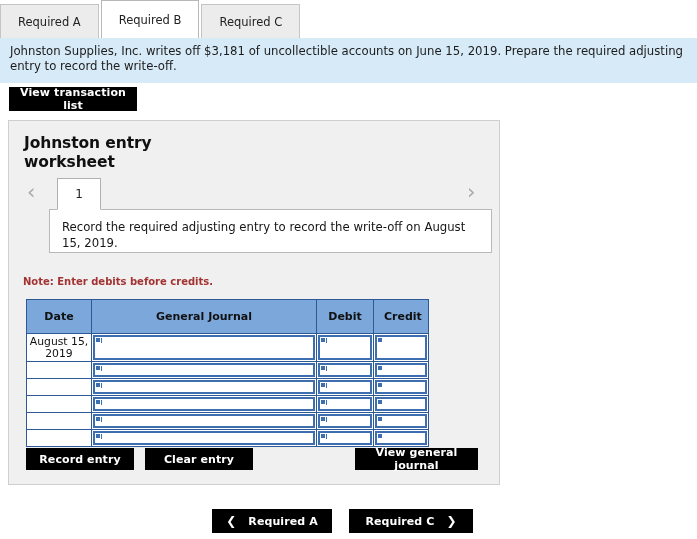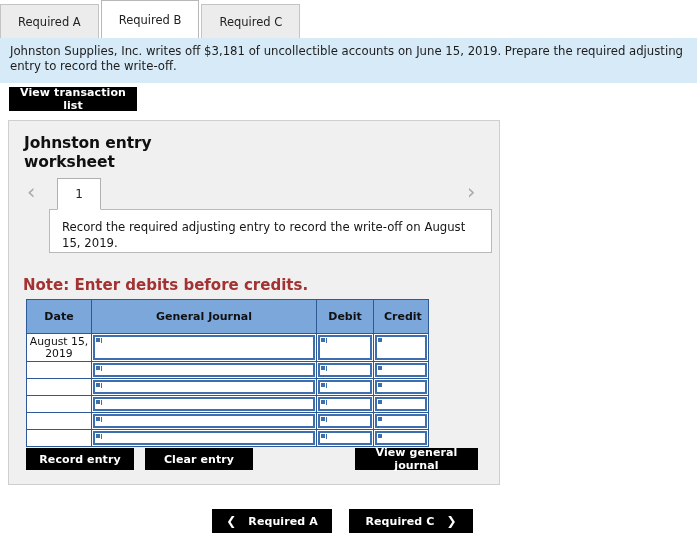--- a/index.html
+++ b/index.html
@@ -120,21 +120,21 @@
     border: 1px solid #b9b9b9;
     padding: 9px 12px;
     font-size: 11.7px;
     line-height: 16px;
     color: #151515;
     margin-left: 16px;
   }
 
   .note {
     position: absolute; left: 14px; top: 155px;
-    font-size: 15px;
+    font-size: 10px;
     font-weight: bold;
     color: #a33232;
   }
 
   
   .jtable {
     position: absolute; left: 17px; top: 178px;
     width: 402px;
     border-collapse: collapse;
     table-layout: fixed;

